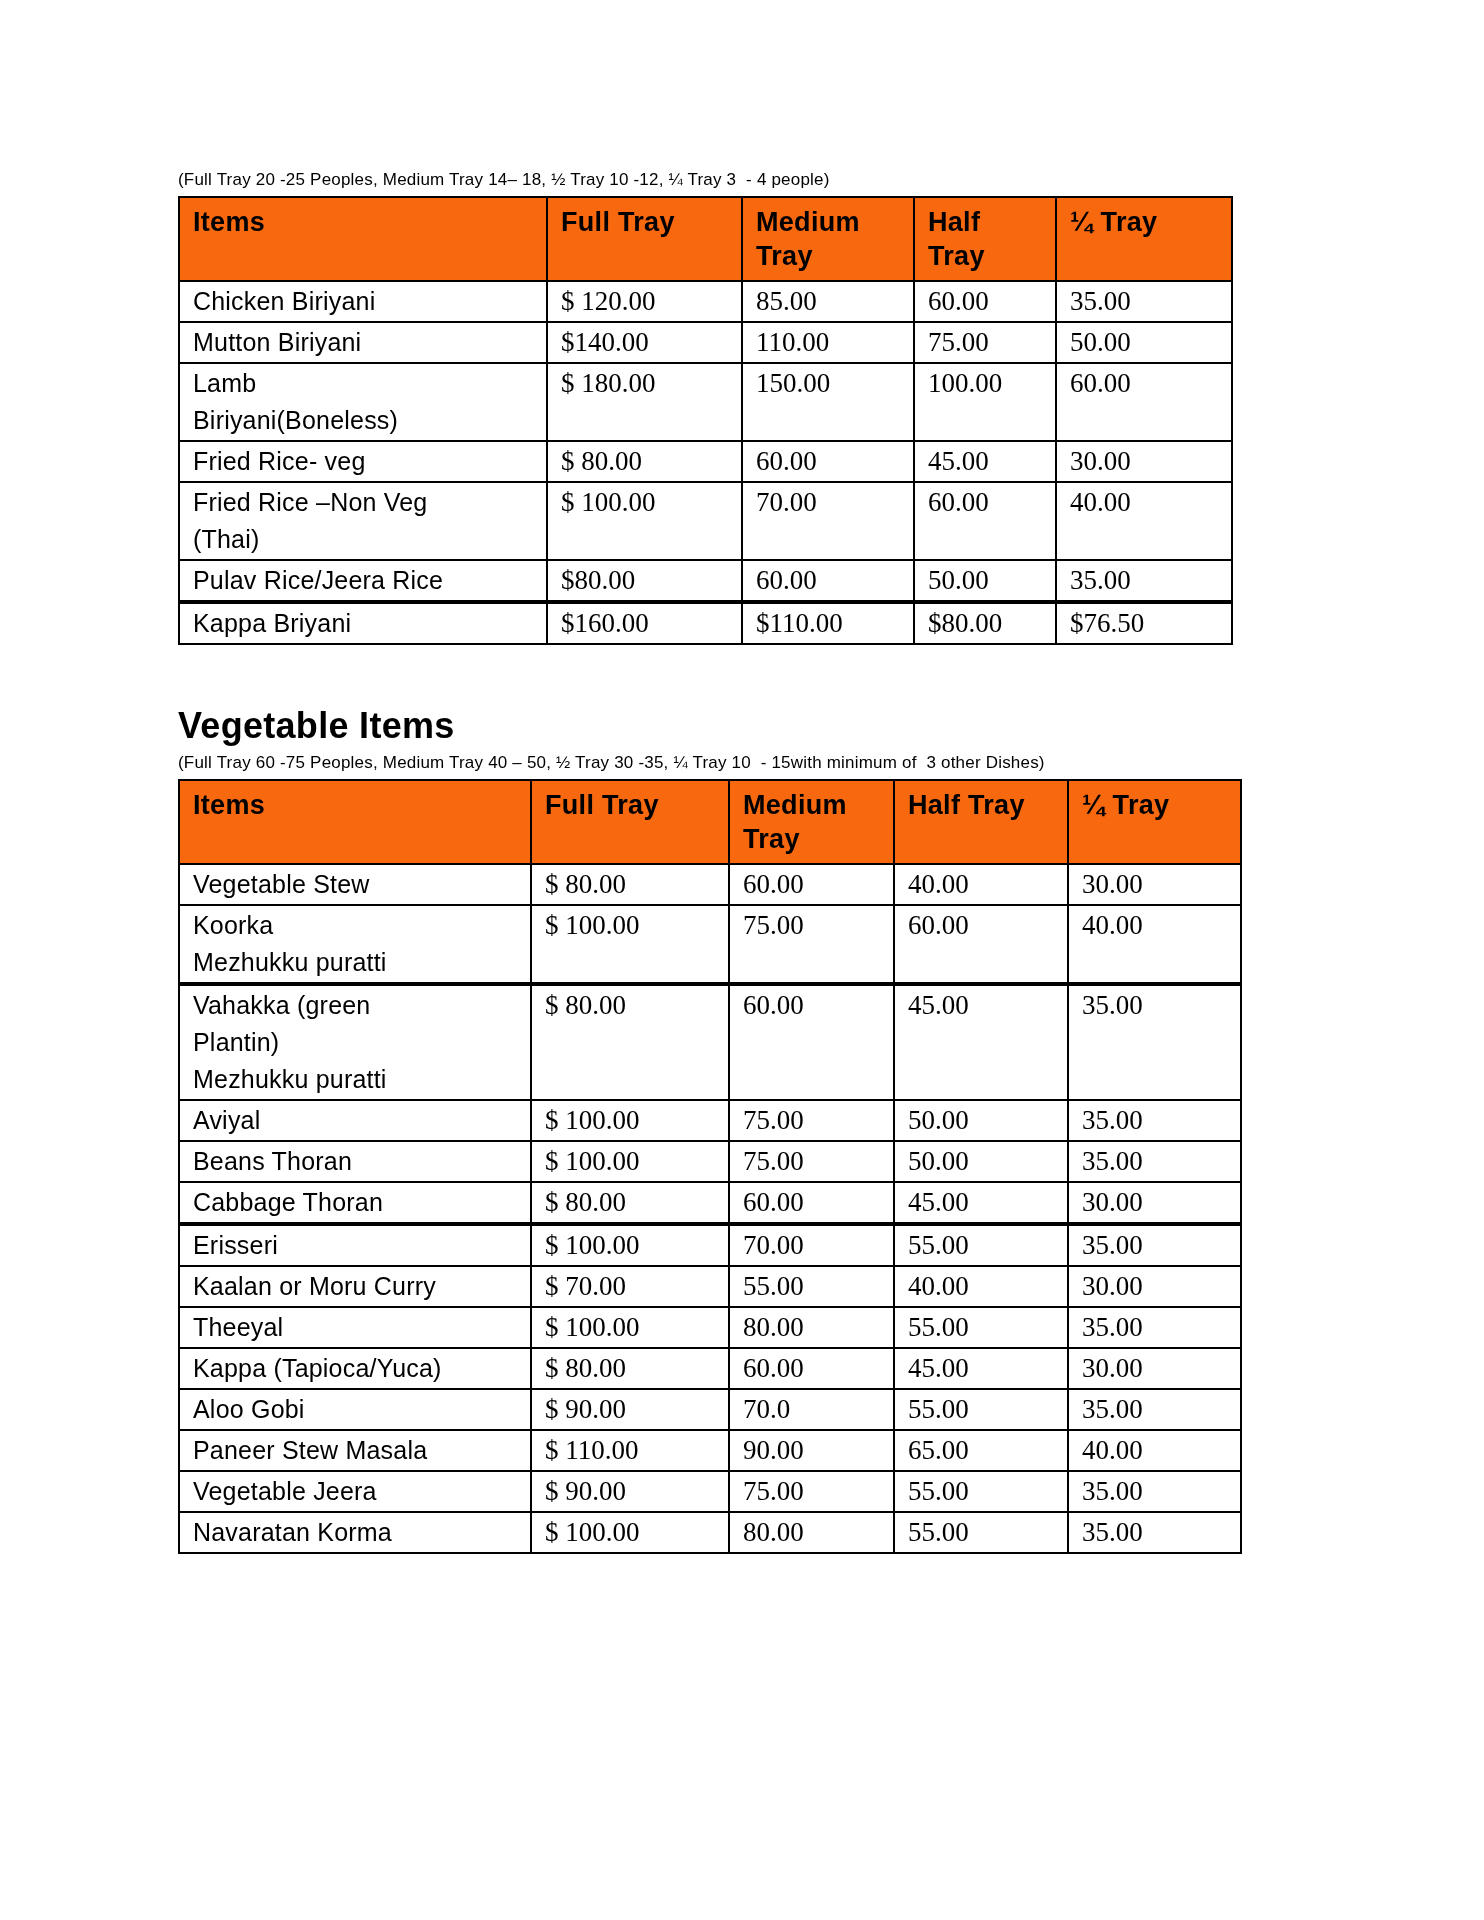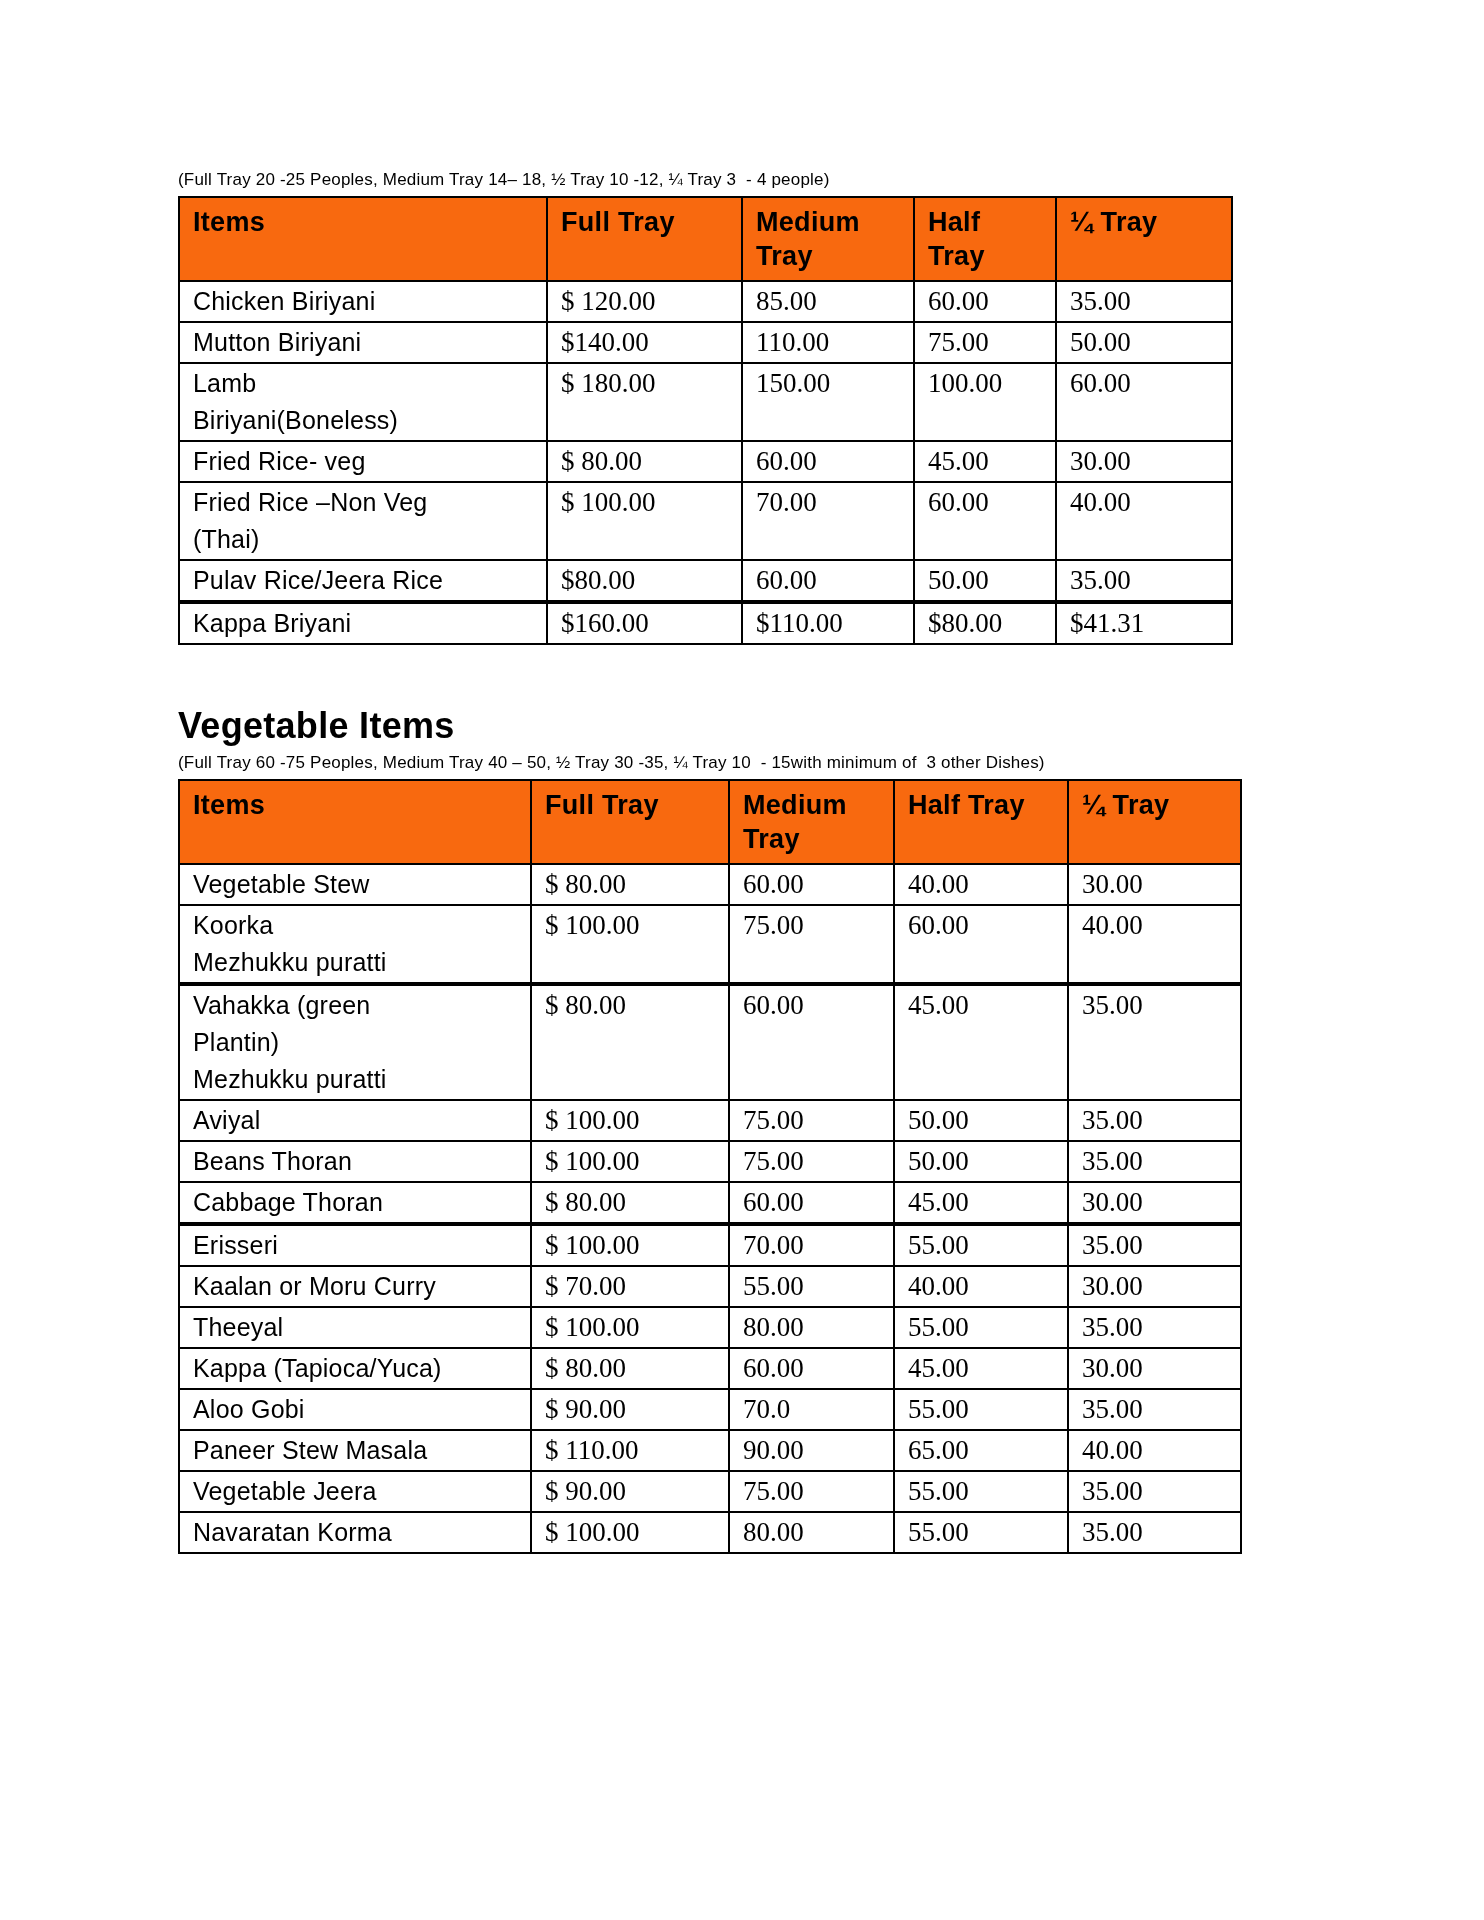--- a/index.html
+++ b/index.html
@@ -135,21 +135,21 @@
             <td class="price-cell">$80.00</td>
             <td class="price-cell">60.00</td>
             <td class="price-cell">50.00</td>
             <td class="price-cell">35.00</td>
           </tr>
           <tr>
             <td>Kappa Briyani</td>
             <td class="price-cell">$160.00</td>
             <td class="price-cell">$110.00</td>
             <td class="price-cell">$80.00</td>
-            <td class="price-cell">$41.31</td>
+            <td class="price-cell">$76.50</td>
           </tr>
         </tbody>
     </table>
   </section>
 
   <section>
     <h1 class="section-title">Vegetable Items</h1>
     <p class="note">(Full Tray 60 -75 Peoples, Medium Tray 40 – 50, ½ Tray 30 -35, ¼ Tray 10  - 15with minimum of  3 other Dishes)</p>
     <table class="menu-table" data-section="1">
       <colgroup>

